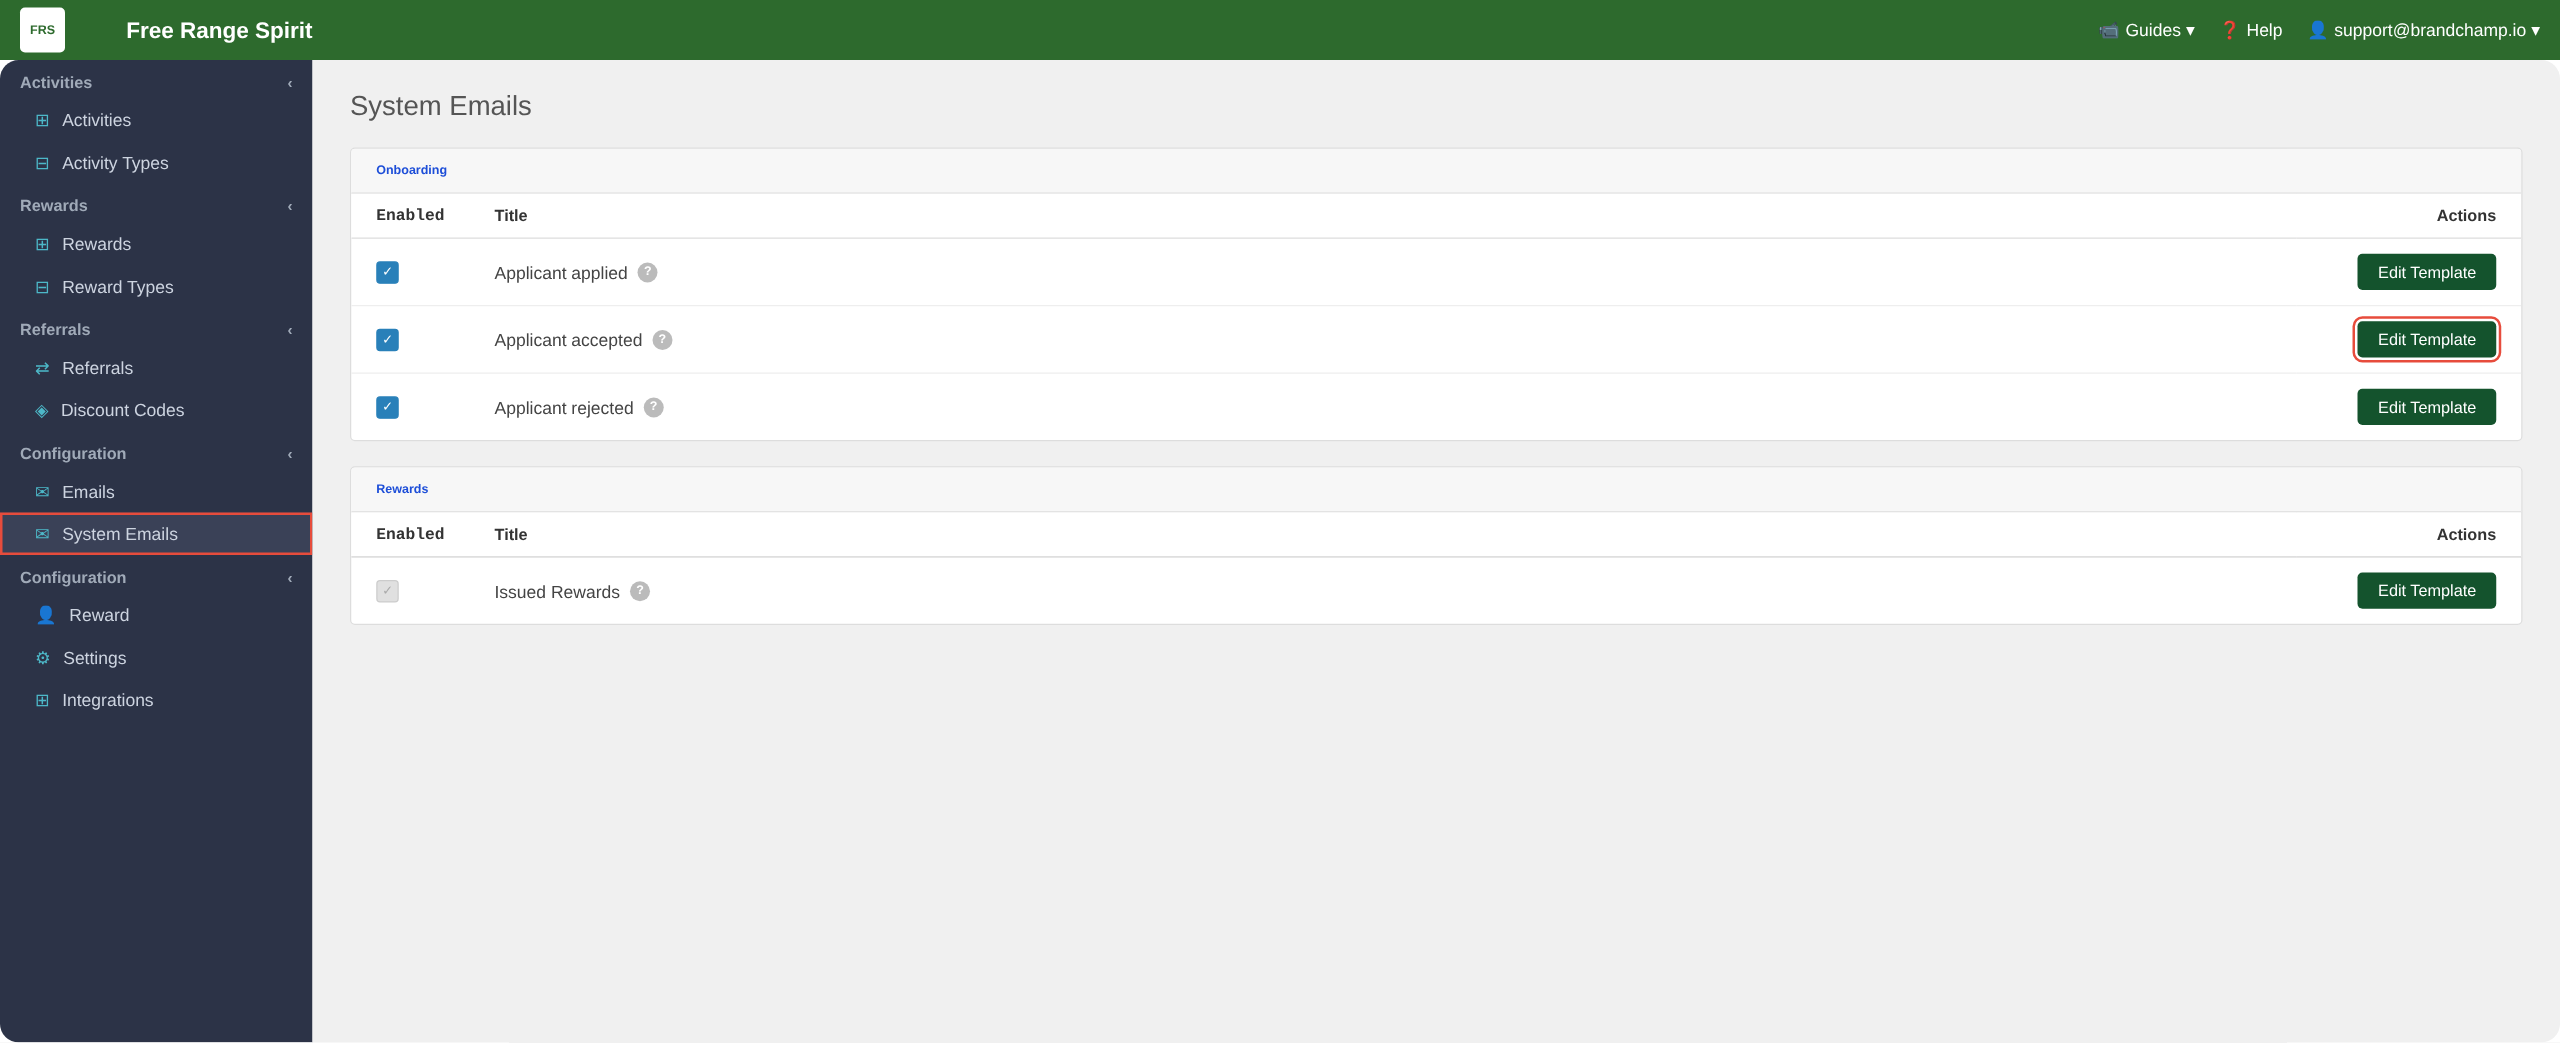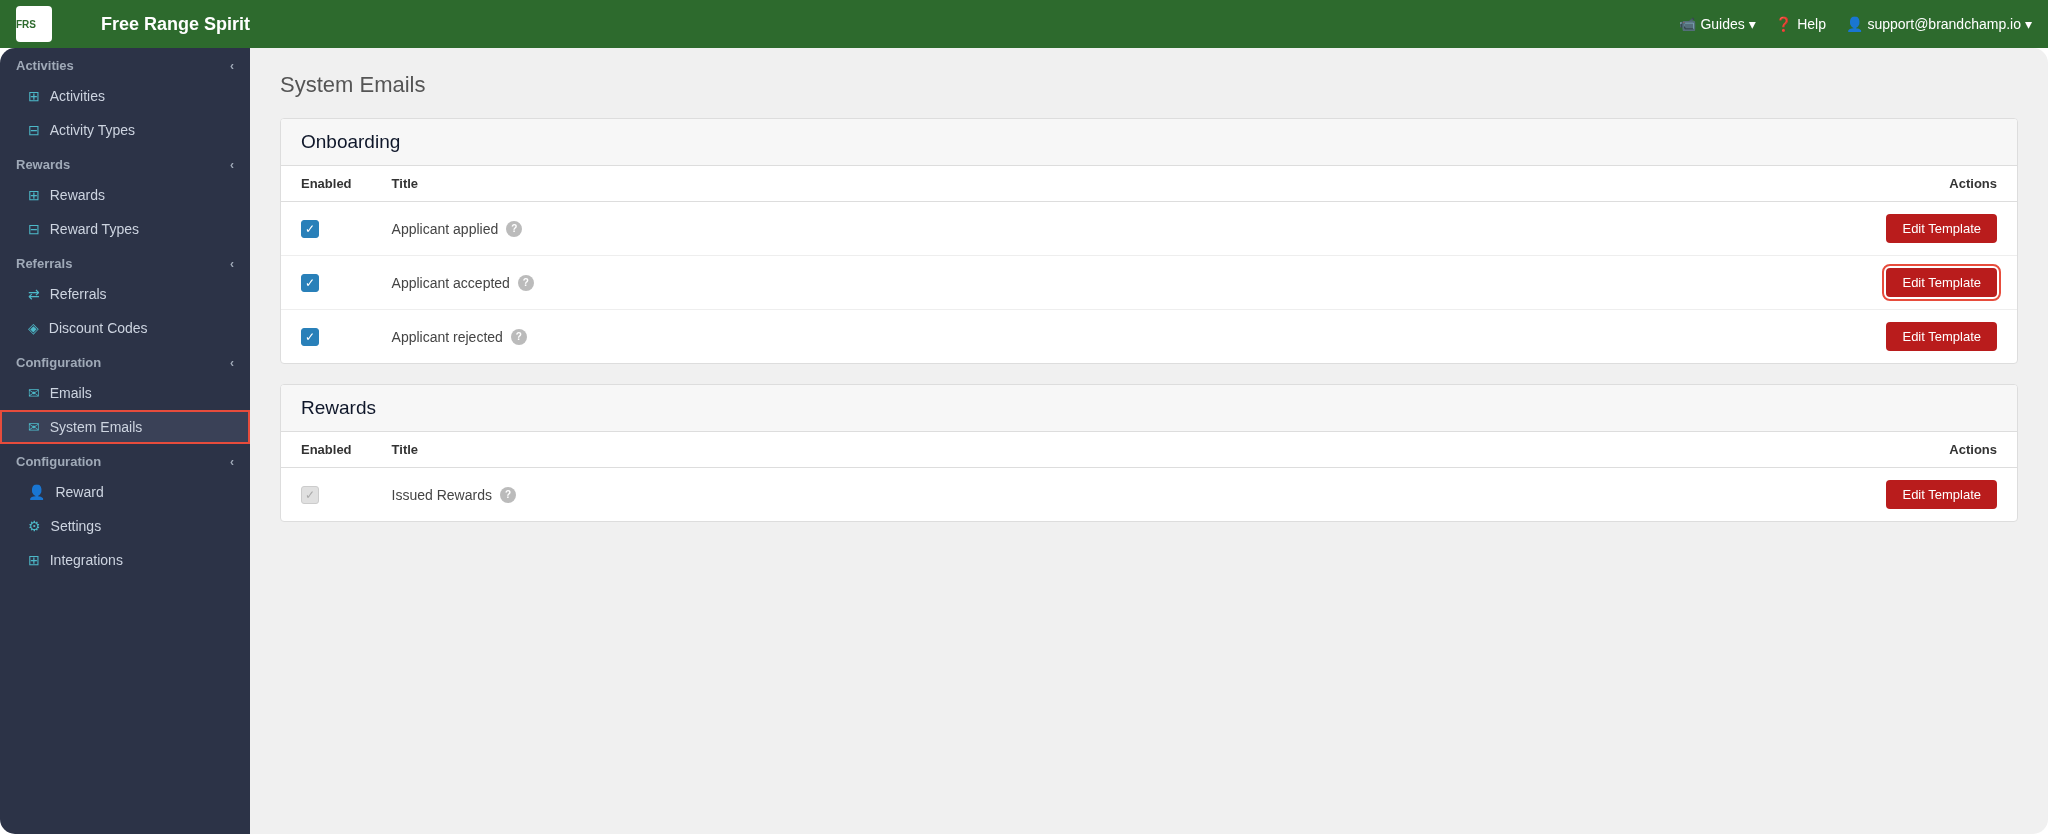--- a/index.html
+++ b/index.html
@@ -14,21 +14,21 @@
       align-items: center;
       padding: 0 16px;
       flex-shrink: 0;
       justify-content: space-between;
     }
     .top-nav-left { display: flex; align-items: center; gap: 12px; }
     .top-nav-logo {
       width: 36px; height: 36px;
       background: #fff;
       border-radius: 4px;
-      display: flex; align-items: center; justify-content: flex-start;
+      display: flex; align-items: center; justify-content: center;
       font-size: 10px; color: #2d6a2d; font-weight: bold;
     }
     .top-nav-title { font-size: 18px; font-weight: 600; margin-left: 37px; }
     .top-nav-right { display: flex; align-items: center; gap: 20px; font-size: 14px; }
     .top-nav-right a { color: white; text-decoration: none; display: flex; align-items: center; gap: 4px; cursor: pointer; }
 
     
     .app-body { display: flex; flex: 1; overflow: hidden; border-radius: 15px; }
 
     
@@ -78,23 +78,23 @@
     .section-card {
       background: #fff;
       border: 1px solid #ddd;
       border-radius: 4px;
       margin-bottom: 20px;
       overflow: hidden;
     }
     .section-card-header {
       background: #f7f7f7;
       padding: 12px 20px;
-      font-size: 19px;
-      font-weight: 400;
-      color: #0f172a;
+      font-size: 10px;
+      font-weight: 700;
+      color: #1d4ed8;
       border-bottom: 1px solid #ddd;
     }
 
     
     .email-table {
       width: 100%;
       border-collapse: collapse;
     }
     .email-table th {
       text-align: left;
@@ -105,21 +105,21 @@
       border-bottom: 1px solid #ddd;
       background: #fff;
     }
     .email-table td {
       padding: 12px 20px;
       border-bottom: 1px solid #eee;
       color: #444;
       vertical-align: middle;
     }
     .email-table tr:last-child td { border-bottom: none; }
-    .email-table .col-enabled { width: 80px; }
+    .email-table .col-enabled { width: 80px; font-family: Liberation Mono, monospace; }
     .email-table .col-actions { width: 180px; text-align: right; }
 
     
     .checkbox-checked {
       width: 18px; height: 18px;
       background: #2980b9;
       border: 1px solid #2980b9;
       border-radius: 3px;
       display: inline-flex; align-items: center; justify-content: center;
       color: white;
@@ -130,21 +130,21 @@
       background: #e0e0e0;
       border: 1px solid #ccc;
       border-radius: 3px;
       display: inline-flex; align-items: center; justify-content: center;
       color: #aaa;
       font-size: 12px;
     }
 
     
     .btn-edit-template {
-      background: #b91c1c;
+      background: #14532d;
       color: white;
       border: none;
       padding: 7px 16px;
       border-radius: 4px;
       cursor: pointer;
       font-size: 13px;
       font-weight: 500;
       white-space: nowrap;
     }
     .btn-edit-template.highlighted {

